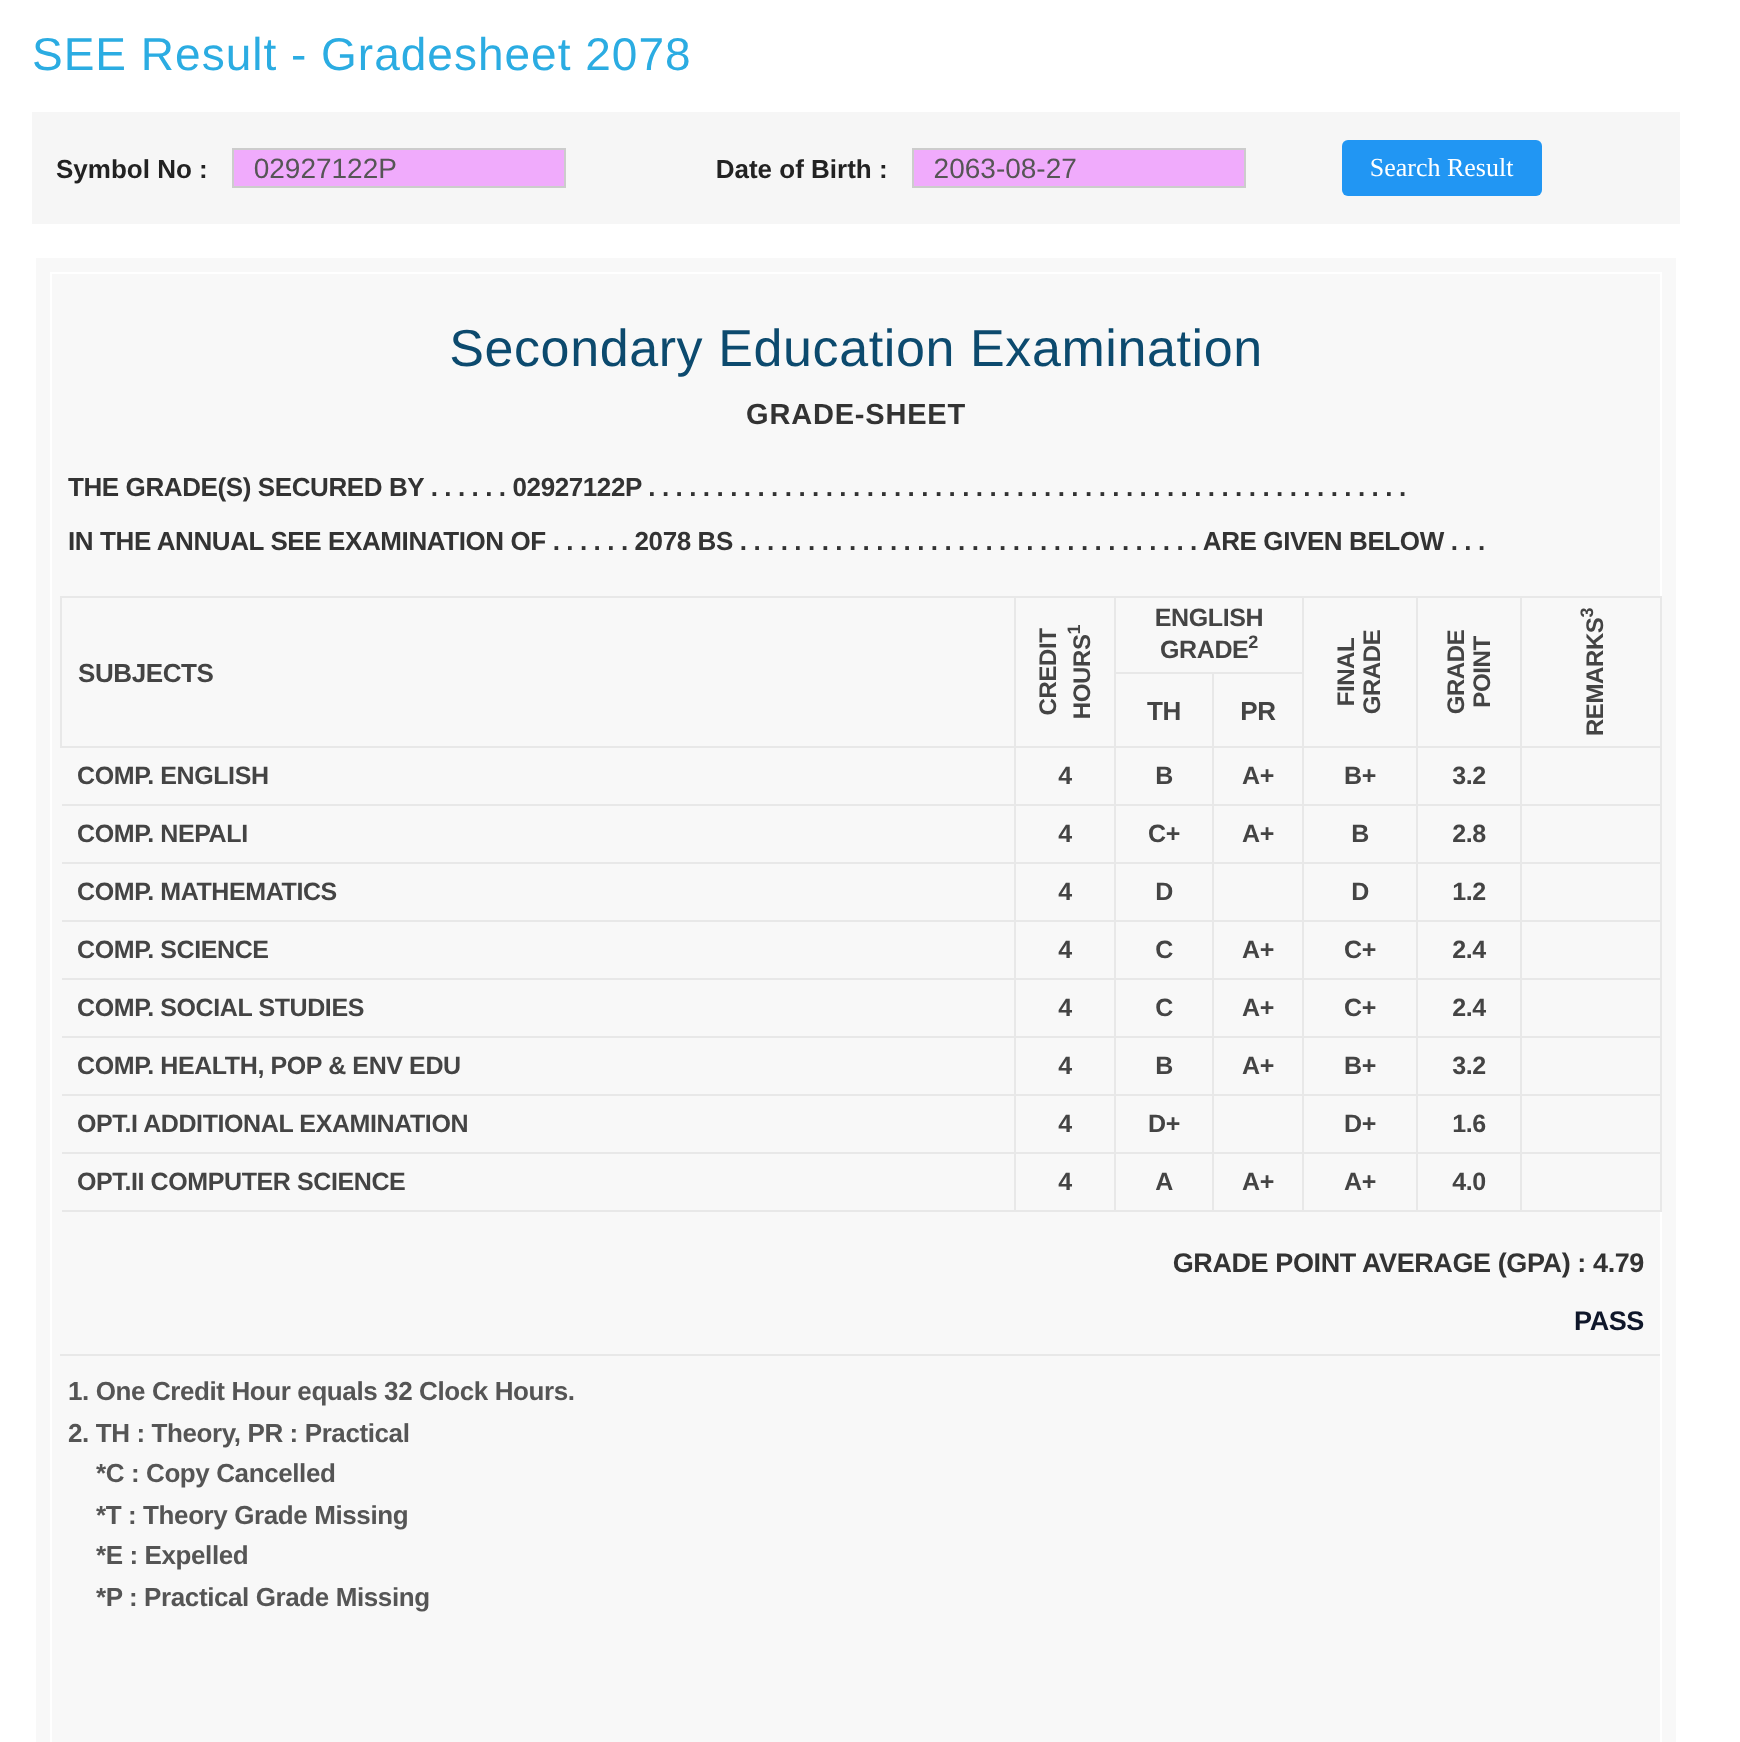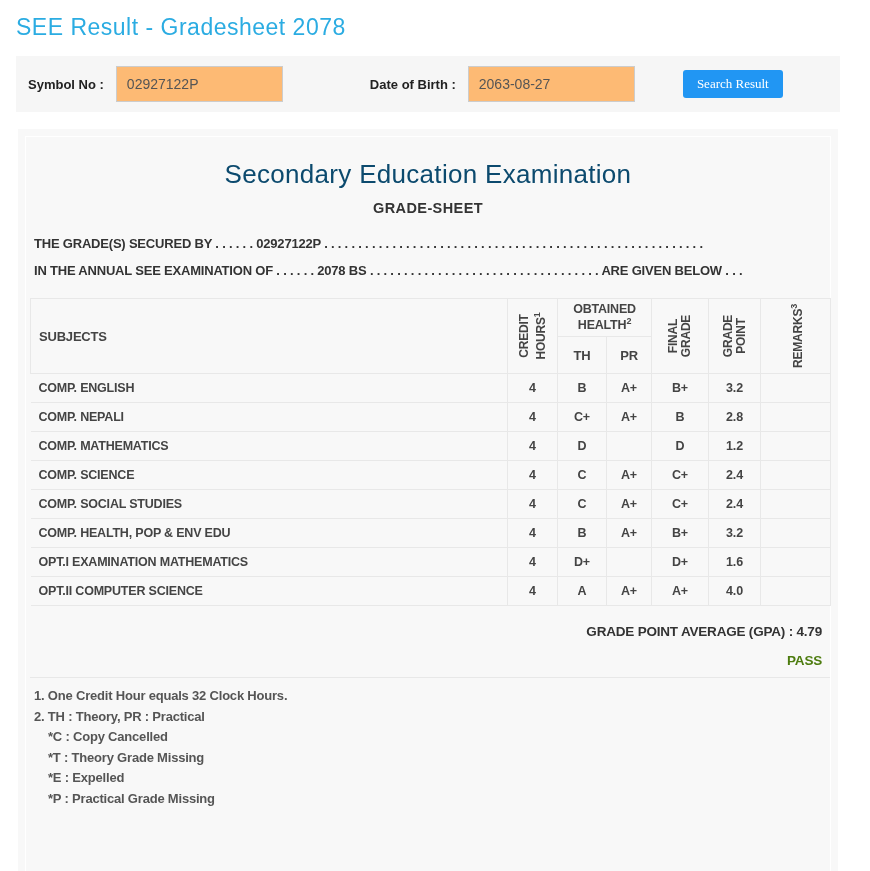--- a/index.html
+++ b/index.html
@@ -13,24 +13,24 @@
     letter-spacing: 0.5px;
   }
 
   
   .form-bar {
     margin: 15px 16px 0 16px; width: 824px; height: 56px;
     background: #f6f6f6; display: flex; align-items: center;
   }
   .form-label { font-size: 13px; font-weight: 700; color: #222; }
   .lbl-symbol { margin-left: 12px; text-align: right; }
-  .lbl-dob { margin-left: 51px; padding-left: 36px; }
+  .lbl-dob { margin-left: 39px; padding-left: 36px; }
   .form-input {
-    margin-left: 12px; width: 167px; height: 36px;
-    border: 1px solid #ccc; background: #fdba74; color: #555;
+    margin-left: 12px; width: 167px; height: 20px;
+    border: 1px solid #ccc; background: #f0abfc; color: #555;
     font-size: 14px; padding: 0 10px; font-family: "Liberation Sans", sans-serif;
     outline: none;
   }
   .search-btn {
     margin-left: 48px; width: 100px; height: 28px;
     background: #2196f3; color: #fff; border: none; border-radius: 3px;
     font-size: 13px; font-family: Liberation Serif, serif; cursor: pointer;
   }
 
   
@@ -81,21 +81,21 @@
   sup { font-size: 9px; }
   tbody td { height: 29px; text-align: center; font-weight: 700; font-size: 12.5px; }
   tbody td.subj { text-align: left; padding-left: 8px; border-left: none; font-size: 12.5px; }
 
   
   .gpa-block {
     width: 800px; border-bottom: 1px solid #e8e8e8;
     padding: 18px 8px 8px 0; text-align: right;
   }
   .gpa-line { font-size: 13.5px; font-weight: 700; color: #333; line-height: 16px; }
-  .result-line { margin-top: 13px; font-size: 13.5px; font-weight: 700; color: #4d7c0f; line-height: 16px; }
+  .result-line { margin-top: 13px; font-size: 13.5px; font-weight: 700; color: #0f172a; line-height: 16px; }
 
   
   .footnotes { margin: 8px 0 0 4px; }
   .footnote { font-size: 13px; font-weight: 700; color: #555; line-height: 20.5px; }
   .footnote.indent { margin-left: 14px; }
 </style>
 </head>
 <body>
 
 <div class="page">
@@ -134,21 +134,21 @@
         <thead>
           <tr class="hrow1">
             <th class="subjects-h" rowspan="2">SUBJECTS</th>
             <th class="vh" rowspan="2">
               <div class="rot">
                 <span class="rl">CREDIT</span>
                 <span class="rl"><span>HOURS</span><sup>1</sup></span>
               </div>
             </th>
             <th class="group-h" colspan="2">
-              <span>OBTAINED HEALTH</span><sup>2</sup>
+              <span>ENGLISH GRADE</span><sup>2</sup>
             </th>
             <th class="vh" rowspan="2">
               <div class="rot">
                 <span class="rl">FINAL</span>
                 <span class="rl">GRADE</span>
               </div>
             </th>
             <th class="vh" rowspan="2">
               <div class="rot">
                 <span class="rl">GRADE</span>
@@ -215,21 +215,21 @@
           <tr>
             <td class="subj">COMP. HEALTH, POP &amp; ENV EDU</td>
             <td>4</td>
             <td>B</td>
             <td>A+</td>
             <td>B+</td>
             <td>3.2</td>
             <td></td>
           </tr>
           <tr>
-            <td class="subj">OPT.I EXAMINATION MATHEMATICS</td>
+            <td class="subj">OPT.I ADDITIONAL EXAMINATION</td>
             <td>4</td>
             <td>D+</td>
             <td></td>
             <td>D+</td>
             <td>1.6</td>
             <td></td>
           </tr>
           <tr>
             <td class="subj">OPT.II COMPUTER SCIENCE</td>
             <td>4</td>

